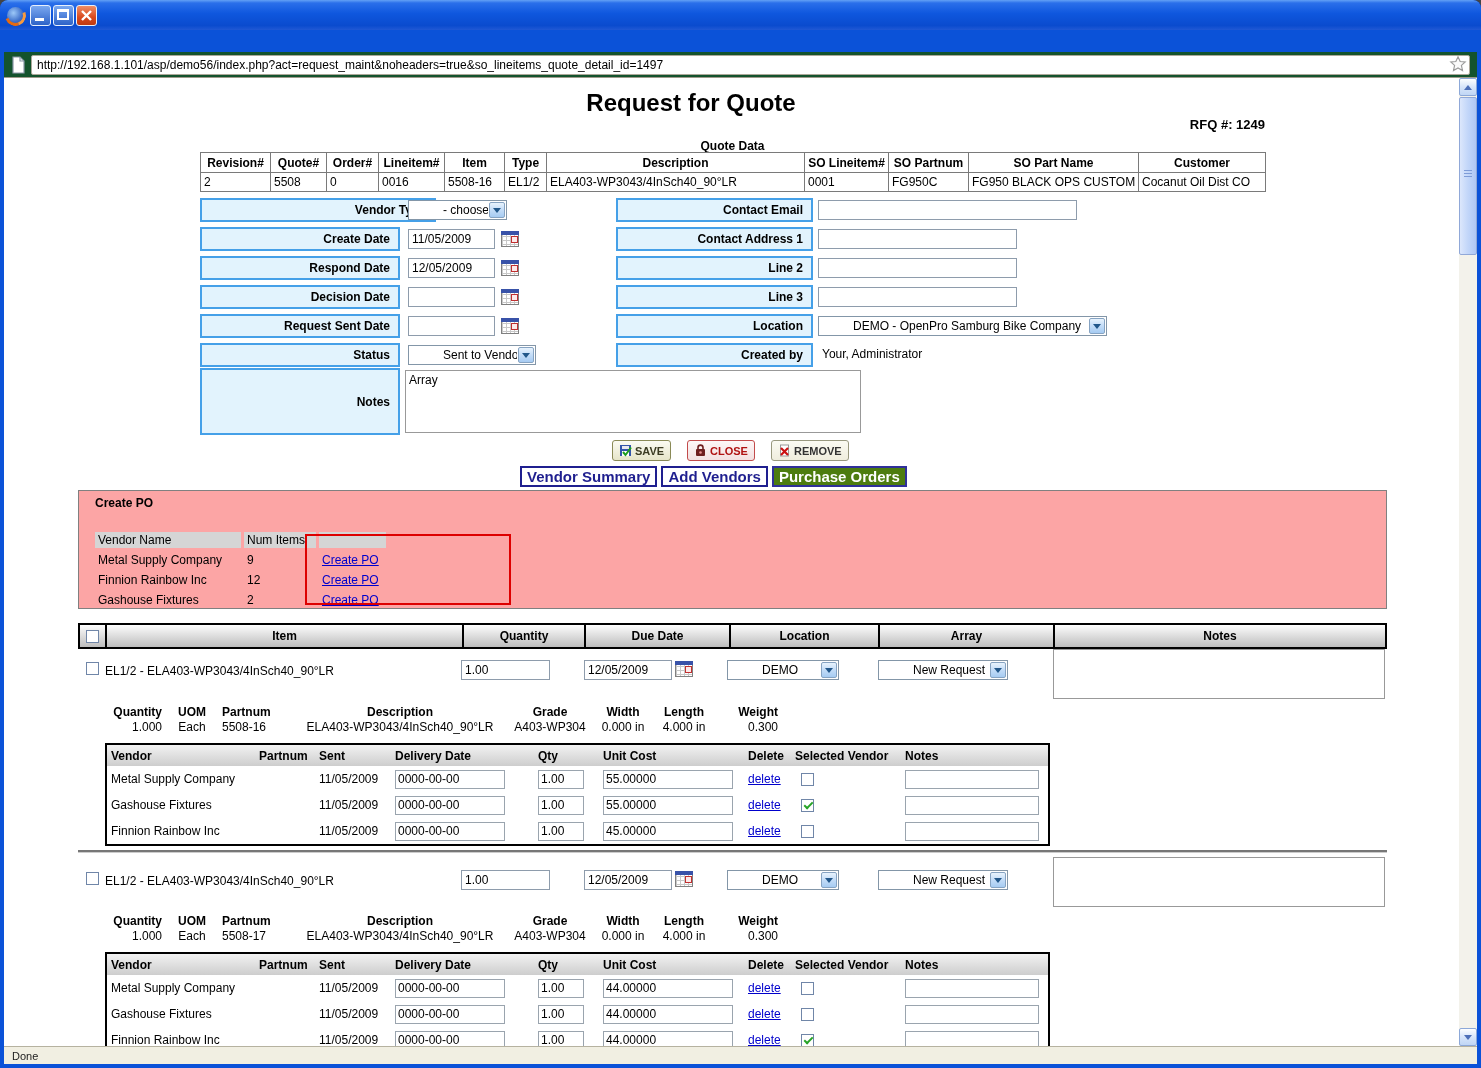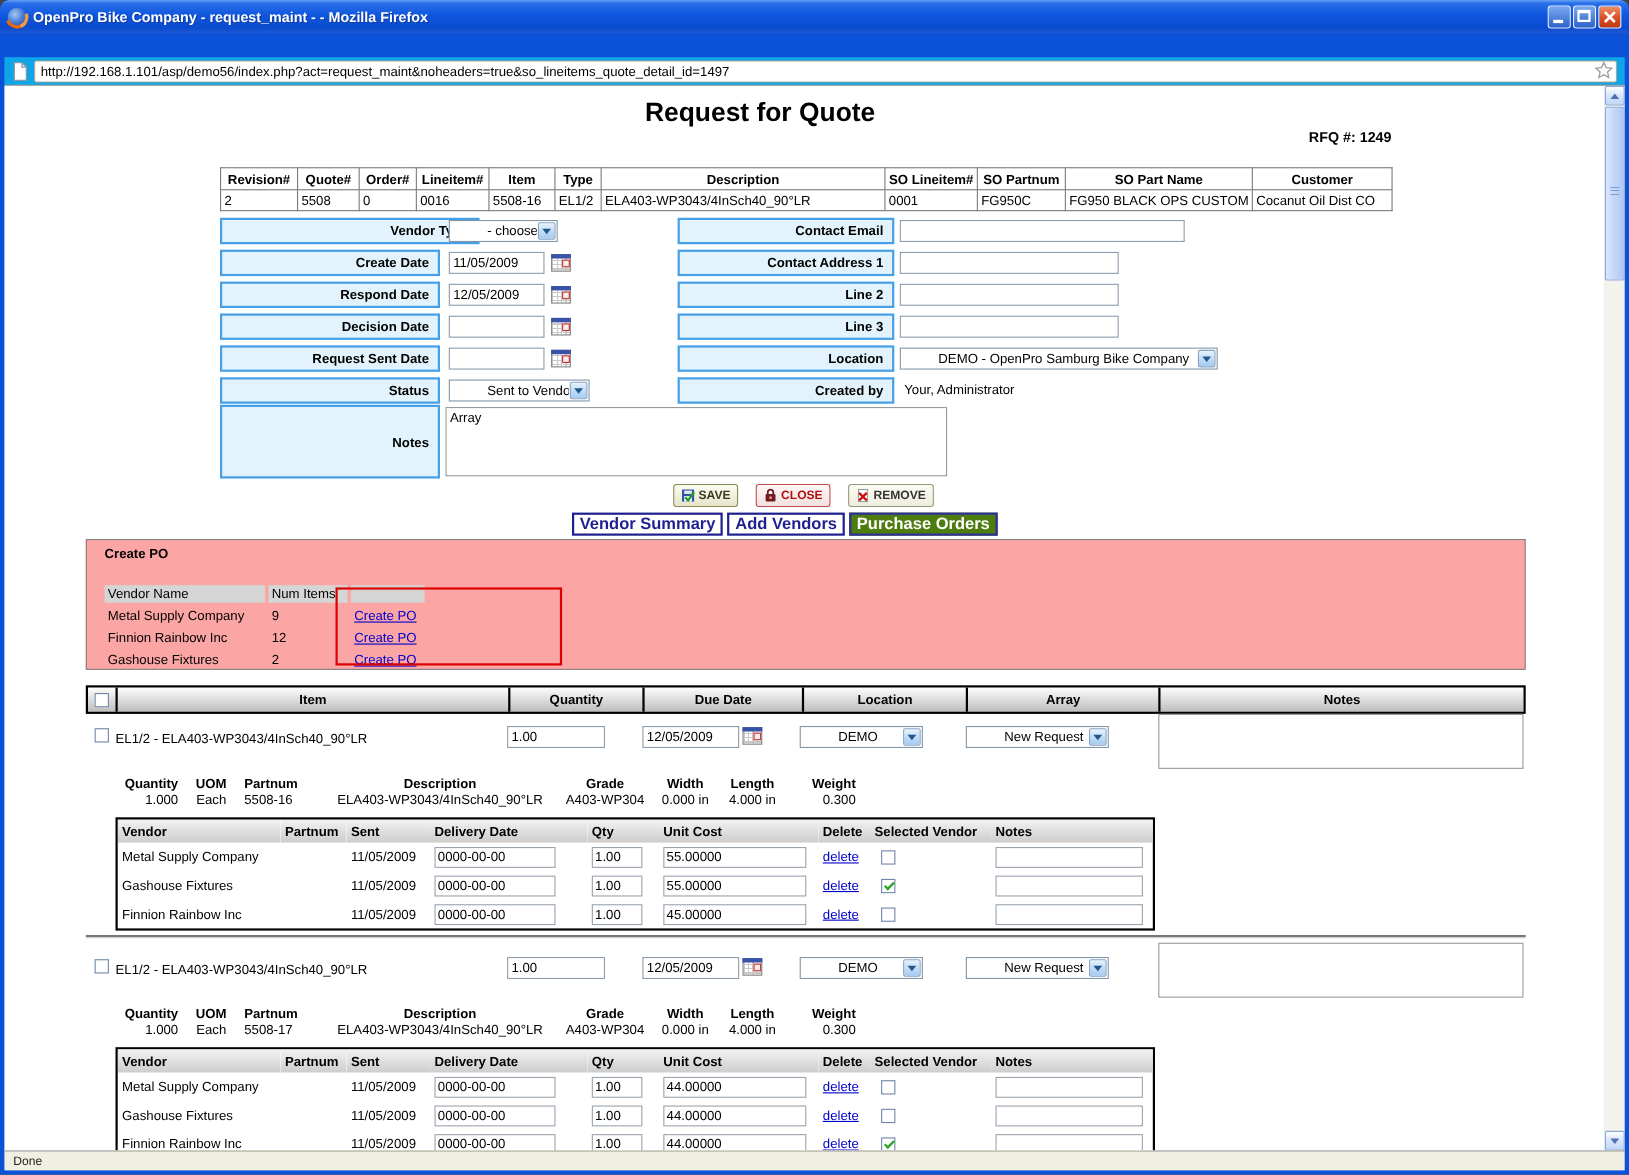--- a/index.html
+++ b/index.html
@@ -19,21 +19,21 @@
 .winbtns { display:flex; gap:2px; }
 .wbtn { width:21px; height:21px; border-radius:3px; border:1px solid #E8F0FC;
   background:linear-gradient(#7AA8F0,#2E63C8); display:flex; align-items:center; justify-content:center; }
 .wbtn.close { background:linear-gradient(#F08E66,#D8491E 60%,#C03A12); }
 
 .menubar { position:absolute; left:4px; top:30px; width:1473px; height:22px; background:#F1EFE2;
   border-bottom:1px solid #E2DECC; display:flex; align-items:center; padding-left:2px; }
 .menu-item { display:inline-block; padding:3px 8px; font-size:12px; color:#000; }
 .menu-item::first-letter { text-decoration:underline; }
 
-.urlbar { position:absolute; left:4px; top:52px; width:1473px; height:26px; background:#0ea5e9;
+.urlbar { position:absolute; left:4px; top:52px; width:1473px; height:26px; background:#14532d;
   border-bottom:1px solid #9E9A8A; display:flex; align-items:center; gap:5px; padding:0 7px; }
 .urlwrap { position:relative; flex:1; height:20px; }
 .url-input { width:100%; height:20px; border:1px solid #ACA899; border-radius:2px; background:#fff;
   font:12px "Liberation Sans","DejaVu Sans",sans-serif; padding:0 22px 0 5px; color:#000; }
 .star { position:absolute; right:3px; top:0px; width:18px; height:18px; }
 
 .viewport { position:absolute; left:4px; top:78px; width:1455px; height:968px; background:#fff; overflow:hidden; }
 
 .statusbar { position:absolute; left:4px; top:1046px; width:1473px; height:18px; background:#F1EFE2;
   border-top:1px solid #B6B2A0; display:flex; align-items:center; padding-left:8px; font-size:11px; color:#222; }
@@ -135,21 +135,20 @@
 .qcaption { position:absolute; left:196px; top:61px; width:1065px; text-align:center; font-weight:bold; font-size:12px; }
 .static-val { position:absolute; font-size:12px; color:#000; white-space:nowrap; }
 </style>
 </head>
 <body>
 
 <div id="window">
 
   <div class="titlebar">
     <div class="fficon"></div>
-    <div class="title-text">OpenPro Bike Company - request_maint - - Mozilla Firefox</div>
     <div class="winbtns">
       <div class="wbtn">
           <svg width="17" height="17">
             <rect x="3" y="11" width="9" height="3" fill="#fff"></rect>
           </svg>
         </div>
       <div class="wbtn">
           <svg width="17" height="17">
             <rect x="3" y="3" width="10" height="9" fill="none" stroke="#fff" stroke-width="2"></rect>
             <rect x="3" y="2" width="10" height="3" fill="#fff"></rect>
@@ -174,20 +173,21 @@
       <svg class="star" viewBox="0 0 20 20">
           <path d="M10 2 l2.4 5.2 5.6.6 -4.2 3.8 1.2 5.6 -5-2.9 -5 2.9 1.2-5.6 -4.2-3.8 5.6-.6 z" fill="#FAFAFA" stroke="#9C9C9C" stroke-width="1.3"></path>
         </svg>
     </div>
   </div>
 
   <div class="viewport">
 
     <div class="page-title">Request for Quote</div>
     <div class="rfq">RFQ #: 1249</div>
+    <div class="qcaption">Quote Data</div>
 
     <table class="qtable abs" style="left:196px;top:74px">
       <colgroup>
           <col style="width:70px">
           <col style="width:56px">
           <col style="width:52px">
           <col style="width:66px">
           <col style="width:60px">
           <col style="width:42px">
           <col style="width:258px">

